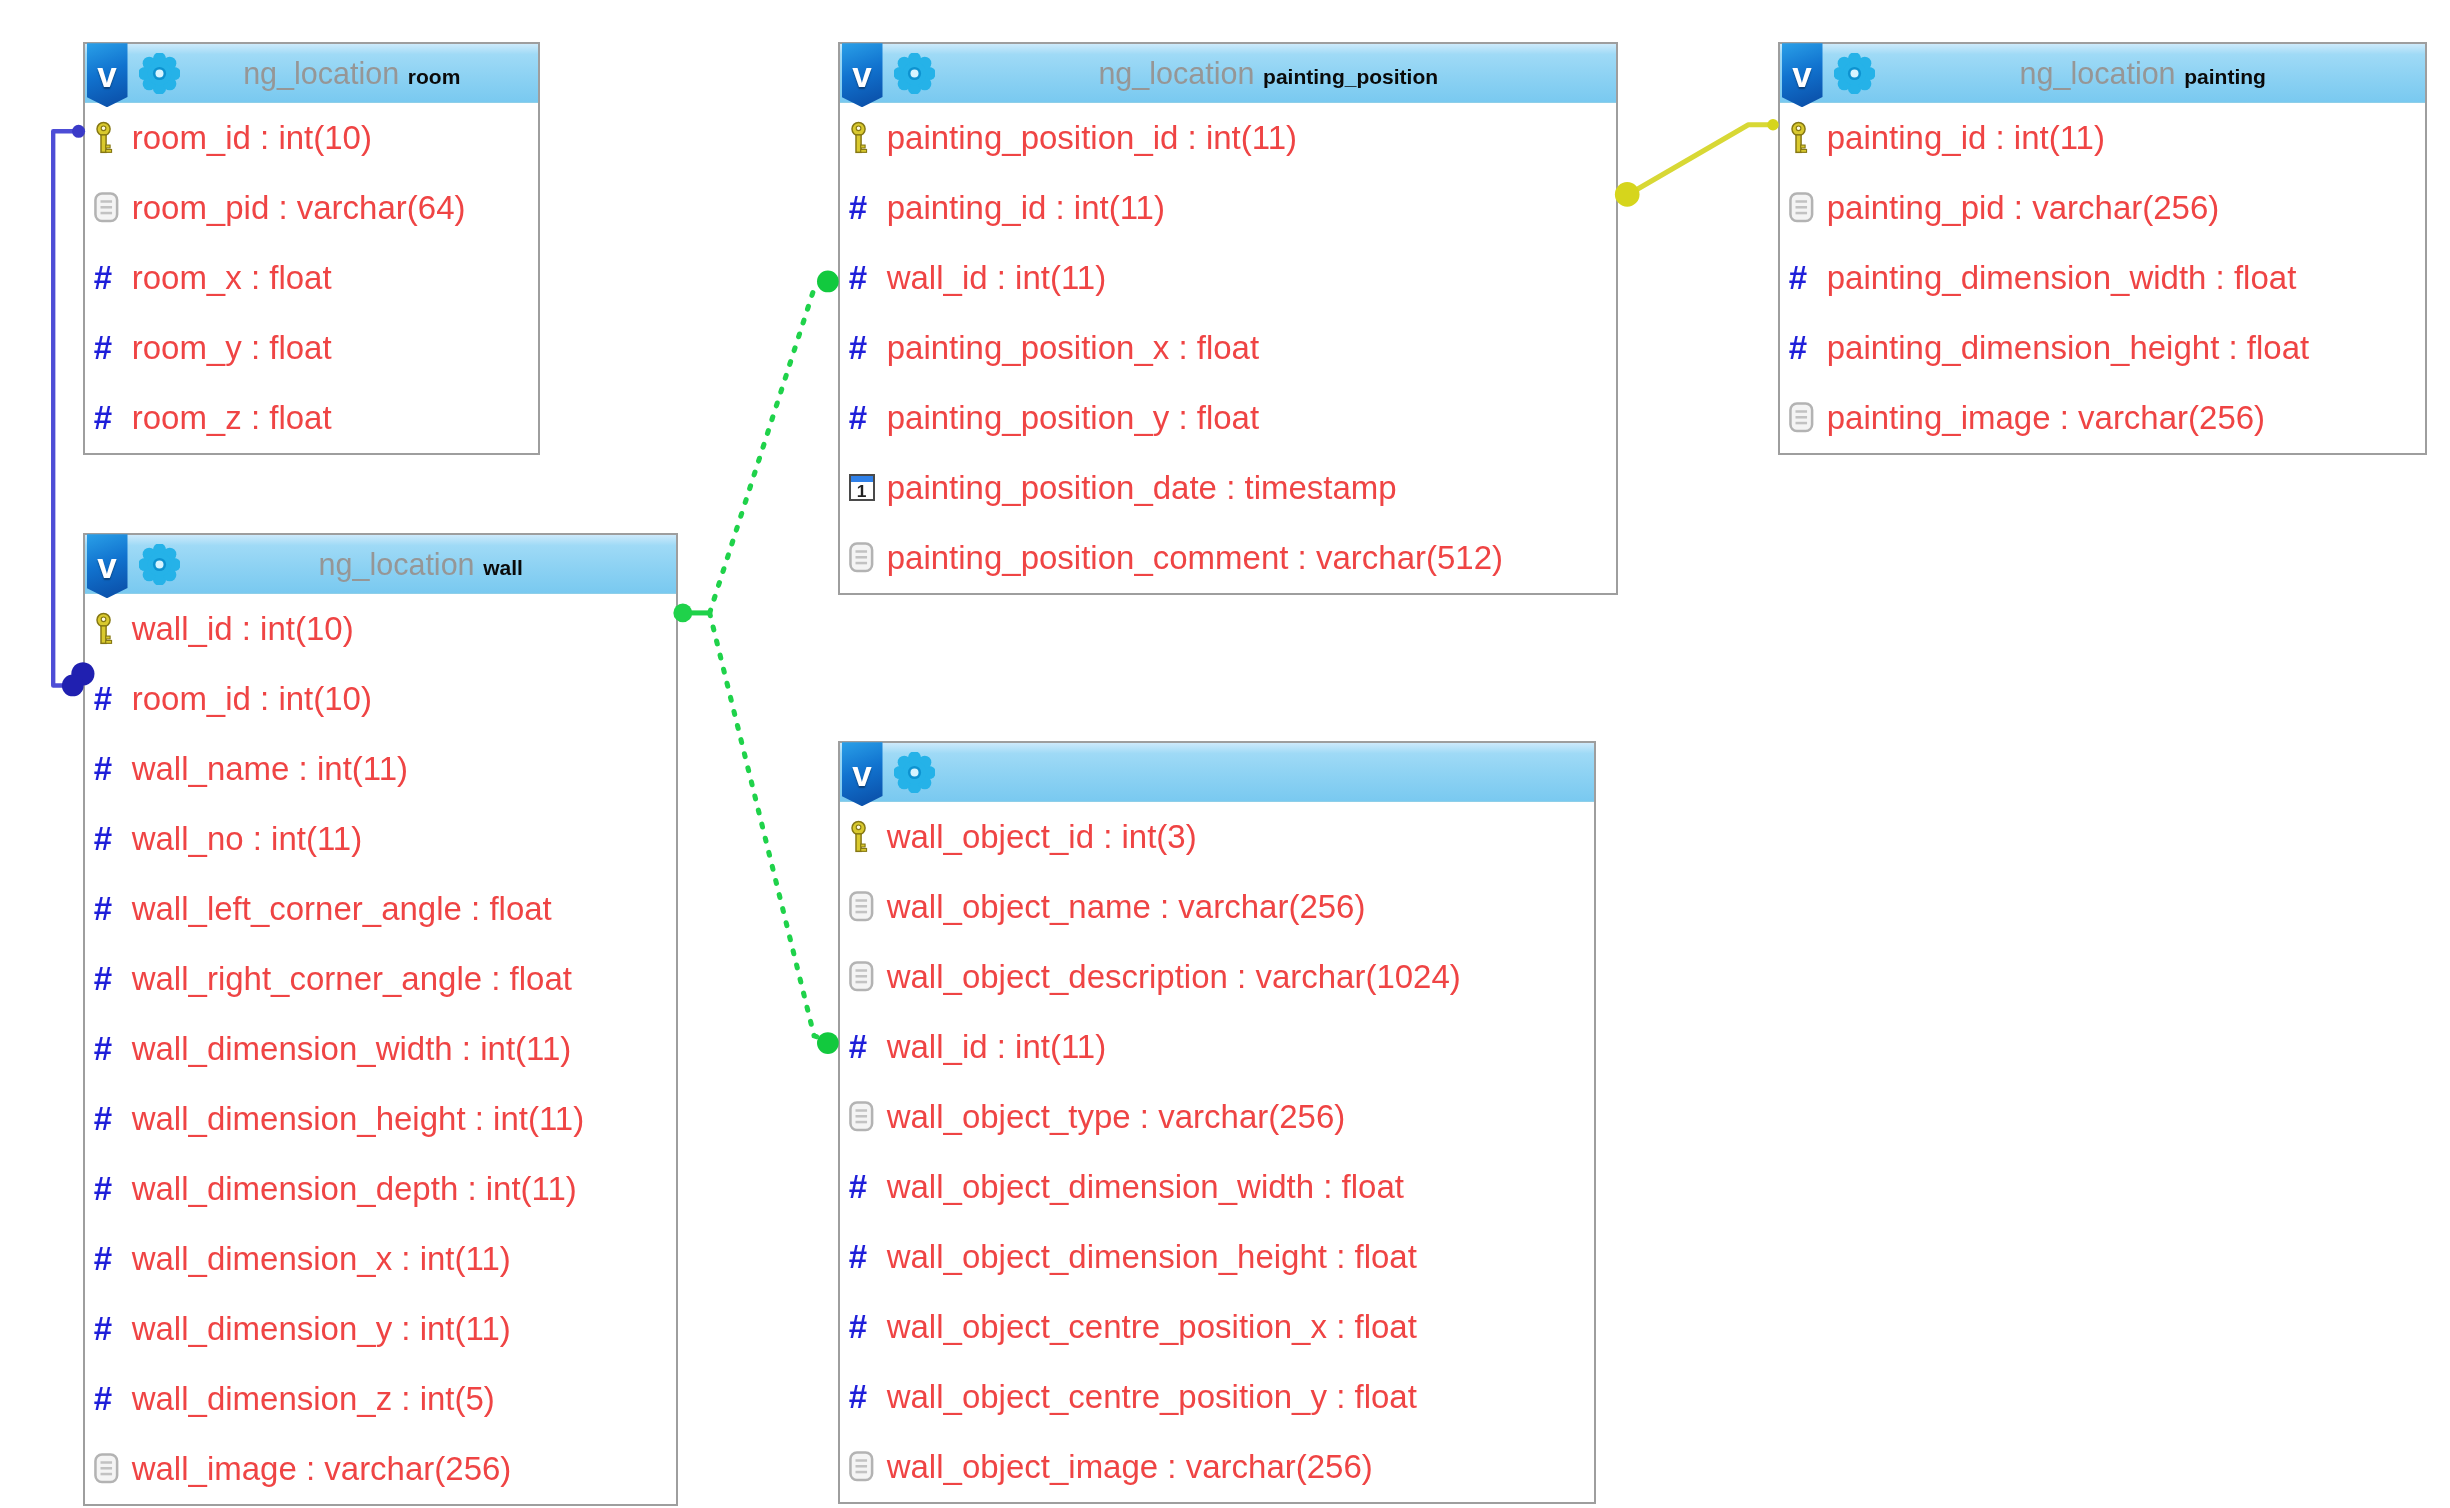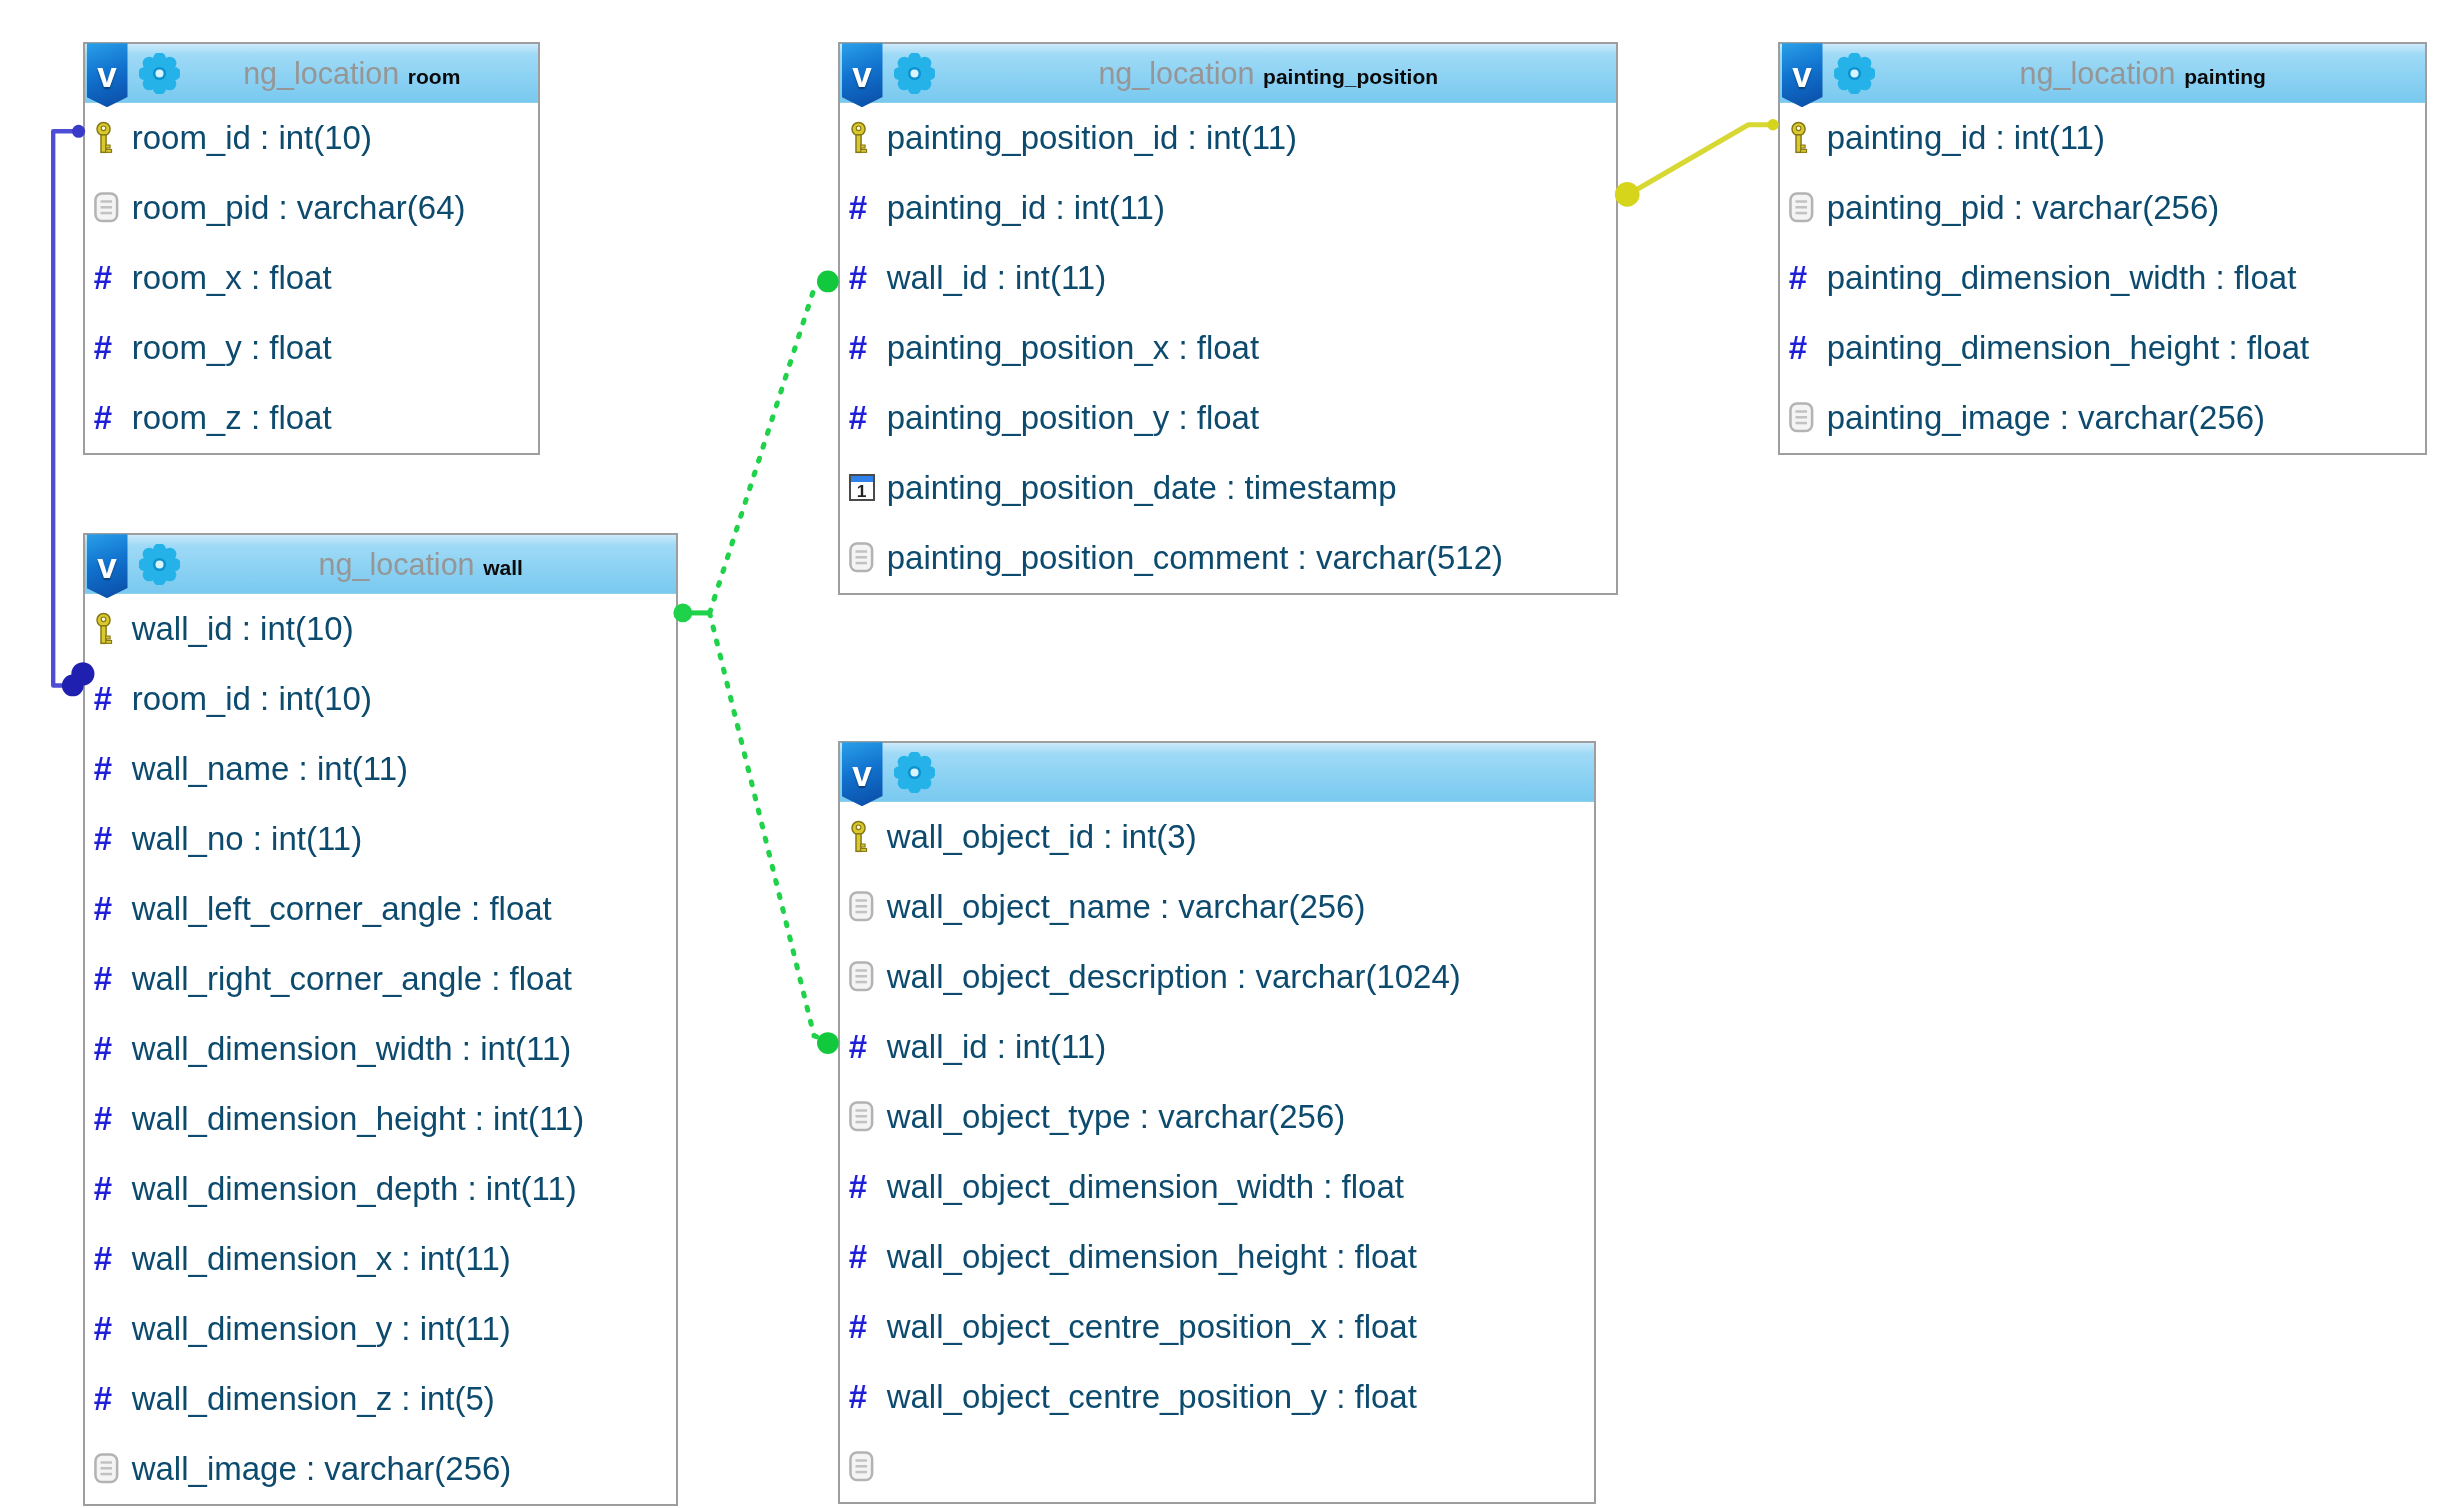--- a/index.html
+++ b/index.html
@@ -60,21 +60,21 @@
   .ic{
     flex:0 0 38px;
     width:38px;
     display:flex;align-items:center;justify-content:flex-start;
   }
   .ic.num{
     font-size:33px;font-weight:bold;color:#1f1fd9;
     justify-content:flex-start;
     letter-spacing:-1.5px;
   }
-  .ctext{font-size:33px;color:#0c4a6e;}
+  .ctext{font-size:33px;color:#ef4444;}
   
   .ts{position:relative;width:29px;height:32px;flex:0 0 38px;}
   .ts .tsbox{
     position:absolute;left:0;top:1.5px;width:26px;height:27.6px;
     background:#ffffff;border:2.2px solid #4a4a4a;box-sizing:border-box;
   }
   .ts .tsbar{
     position:absolute;left:2.2px;top:3.6px;width:22px;height:6.5px;
     background:#2f80e8;
   }
@@ -431,18 +431,19 @@
       <div class="row">
           <span class="ic num">#</span>
           <span class="ctext">wall_object_centre_position_y : float</span>
         </div>
       <div class="row">
           <span class="ic">
             <svg width="26" height="32" viewBox="0 0 36 44">
               <use href="#def-varchar"></use>
             </svg>
           </span>
+          <span class="ctext">wall_object_image : varchar(256)</span>
         </div>
     </div>
   </div>
 
 </div>
 
 
 </body></html>

